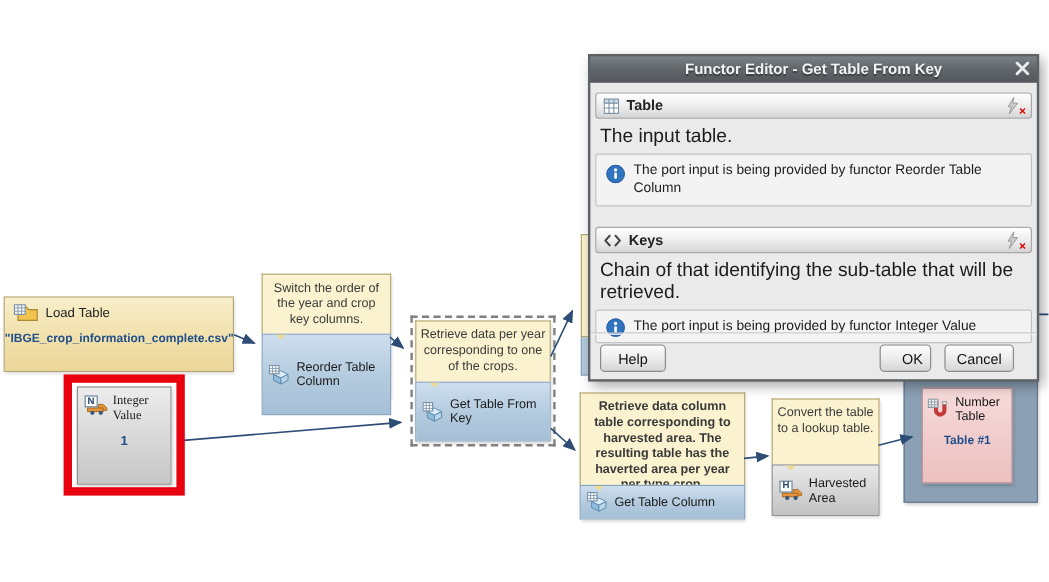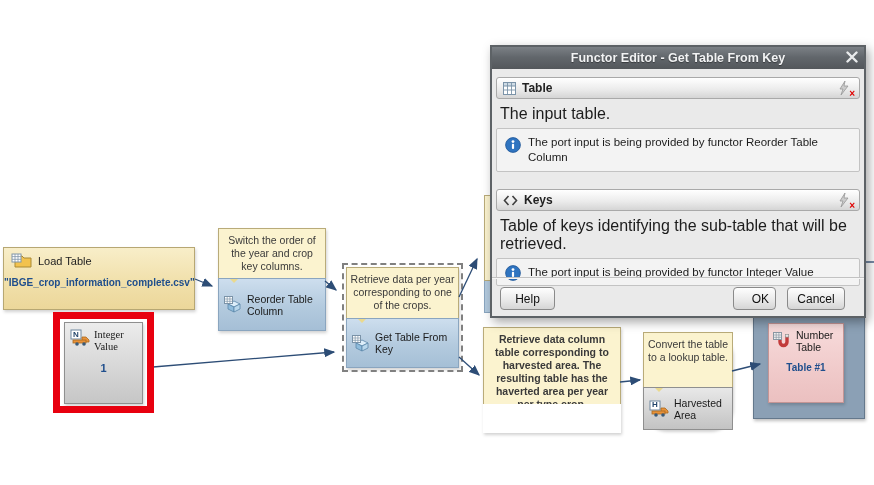--- a/index.html
+++ b/index.html
@@ -132,21 +132,21 @@
       </span>
       <span class="nlabel" style="width:44px;font-family:Liberation Serif, serif;">Integer Value</span>
     </div>
     <div class="center-val valtext">1</div>
   </div>
 
   <div id="highlight-box" style="left:53px;top:312px;width:101px;height:101px;"></div>
 
   <div class="node" id="reorder" style="left:218px;top:228px;width:108px;height:103px;z-index:5;">
     <div class="note" style="height:50px;">Switch the order of the year and crop key columns.</div>
-    <div class="nbody blue" style="height:53px;">
+    <div class="nbody blue" style="height:68px;">
       <span class="notch"></span>
       <svg width="18" height="17" style="flex:none;">
         <polygon points="4,8 10,5 16,8 10,11" fill="#ddeefa" stroke="#5b87a8" stroke-width="0.8"></polygon>
         <polygon points="4,8 10,11 10,16 4,13" fill="#8fbcdc" stroke="#5b87a8" stroke-width="0.8"></polygon>
         <polygon points="16,8 10,11 10,16 16,13" fill="#b8d7ec" stroke="#5b87a8" stroke-width="0.8"></polygon>
         <rect x="0.5" y="0.5" width="8" height="7" fill="#ffffff" stroke="#7b93a8"></rect>
         <path d="M0.5,3 h8 M0.5,5.3 h8 M3.2,0.5 v7 M5.9,0.5 v7" stroke="#7b93a8" stroke-width="0.7"></path>
       </svg>
       <span class="nlabel" style="width:78px;">Reorder Table Column</span>
     </div>
@@ -162,23 +162,34 @@
         <polygon points="16,8 10,11 10,16 16,13" fill="#b8d7ec" stroke="#5b87a8" stroke-width="0.8"></polygon>
         <rect x="0.5" y="0.5" width="8" height="7" fill="#ffffff" stroke="#7b93a8"></rect>
         <path d="M0.5,3 h8 M0.5,5.3 h8 M3.2,0.5 v7 M5.9,0.5 v7" stroke="#7b93a8" stroke-width="0.7"></path>
       </svg>
       <span class="nlabel" style="width:82px;">Get Table From Key</span>
     </div>
   </div>
 
   <div class="node" id="gtc" style="left:483px;top:327px;width:138px;height:106px;z-index:5;">
     <div class="note" style="height:77px;font-weight:bold;">Retrieve data column table corresponding to harvested area. The resulting table has the haverted area per year per type crop.</div>
-  </div>
-
-  <div class="node" id="harvested" style="left:643px;top:332px;width:90px;height:98px;z-index:5;border-radius:23px;">
+    <div class="nbody blue" style="height:29px;">
+      <span class="notch"></span>
+      <svg width="18" height="17" style="flex:none;">
+        <polygon points="4,8 10,5 16,8 10,11" fill="#ddeefa" stroke="#5b87a8" stroke-width="0.8"></polygon>
+        <polygon points="4,8 10,11 10,16 4,13" fill="#8fbcdc" stroke="#5b87a8" stroke-width="0.8"></polygon>
+        <polygon points="16,8 10,11 10,16 16,13" fill="#b8d7ec" stroke="#5b87a8" stroke-width="0.8"></polygon>
+        <rect x="0.5" y="0.5" width="8" height="7" fill="#ffffff" stroke="#7b93a8"></rect>
+        <path d="M0.5,3 h8 M0.5,5.3 h8 M3.2,0.5 v7 M5.9,0.5 v7" stroke="#7b93a8" stroke-width="0.7"></path>
+      </svg>
+      <span class="nlabel">Get Table Column</span>
+    </div>
+  </div>
+
+  <div class="node" id="harvested" style="left:643px;top:332px;width:90px;height:98px;z-index:5;">
     <div class="note" style="height:55px;">Convert the table to a lookup table.</div>
     <div class="nbody gray" style="height:43px;">
       <span class="notch"></span>
       <span style="position:relative;display:inline-block;width:20px;height:17px;flex:none;">
         <svg width="20" height="17" style="position:absolute;left:0;top:0;">
           <rect x="1" y="1" width="10" height="9" fill="#ffffff" stroke="#6f87a0"></rect>
           <path d="M12,8 h4 l3,3 v2 h-7 z" fill="#e8923a" stroke="#a96a20" stroke-width="0.8"></path>
           <rect x="3" y="11" width="13" height="3" fill="#e8923a" stroke="#a96a20" stroke-width="0.8"></rect>
           <circle cx="7" cy="15" r="1.8" fill="#3a5a78"></circle>
           <circle cx="14" cy="15" r="1.8" fill="#3a5a78"></circle>
@@ -249,21 +260,21 @@
           <polyline points="9.5,2 13.5,6.5 9.5,11" fill="none" stroke="#3f3f3f" stroke-width="1.6"></polyline>
         </svg>
         <span class="stitle">Keys</span>
         <span class="bolt">
           <svg width="14" height="15">
             <polygon points="8,0 3,8 6,8 4,14 11,5 7,5" fill="#cccccc" stroke="#979797" stroke-width="0.8"></polygon>
           </svg>
           <span class="rx">×</span>
         </span>
       </div>
-      <div class="desc">Table of keys identifying the sub-table that will be retrieved.</div>
+      <div class="desc">Chain of that identifying the sub-table that will be retrieved.</div>
       <div class="infobox" style="height:28px;">
         <svg width="16" height="16" style="flex:none;margin-top:1px;">
           <circle cx="8" cy="8" r="7.4" fill="#2f74c0"></circle>
           <circle cx="8" cy="8" r="7.4" fill="none" stroke="#1d5496" stroke-width="0.8"></circle>
           <circle cx="8" cy="4.6" r="1.4" fill="#ffffff"></circle>
           <rect x="6.9" y="6.8" width="2.2" height="5.2" rx="1" fill="#ffffff"></rect>
         </svg>
         <span class="itext" style="white-space:nowrap;">The port input is being provided by functor Integer Value</span>
       </div>
 

